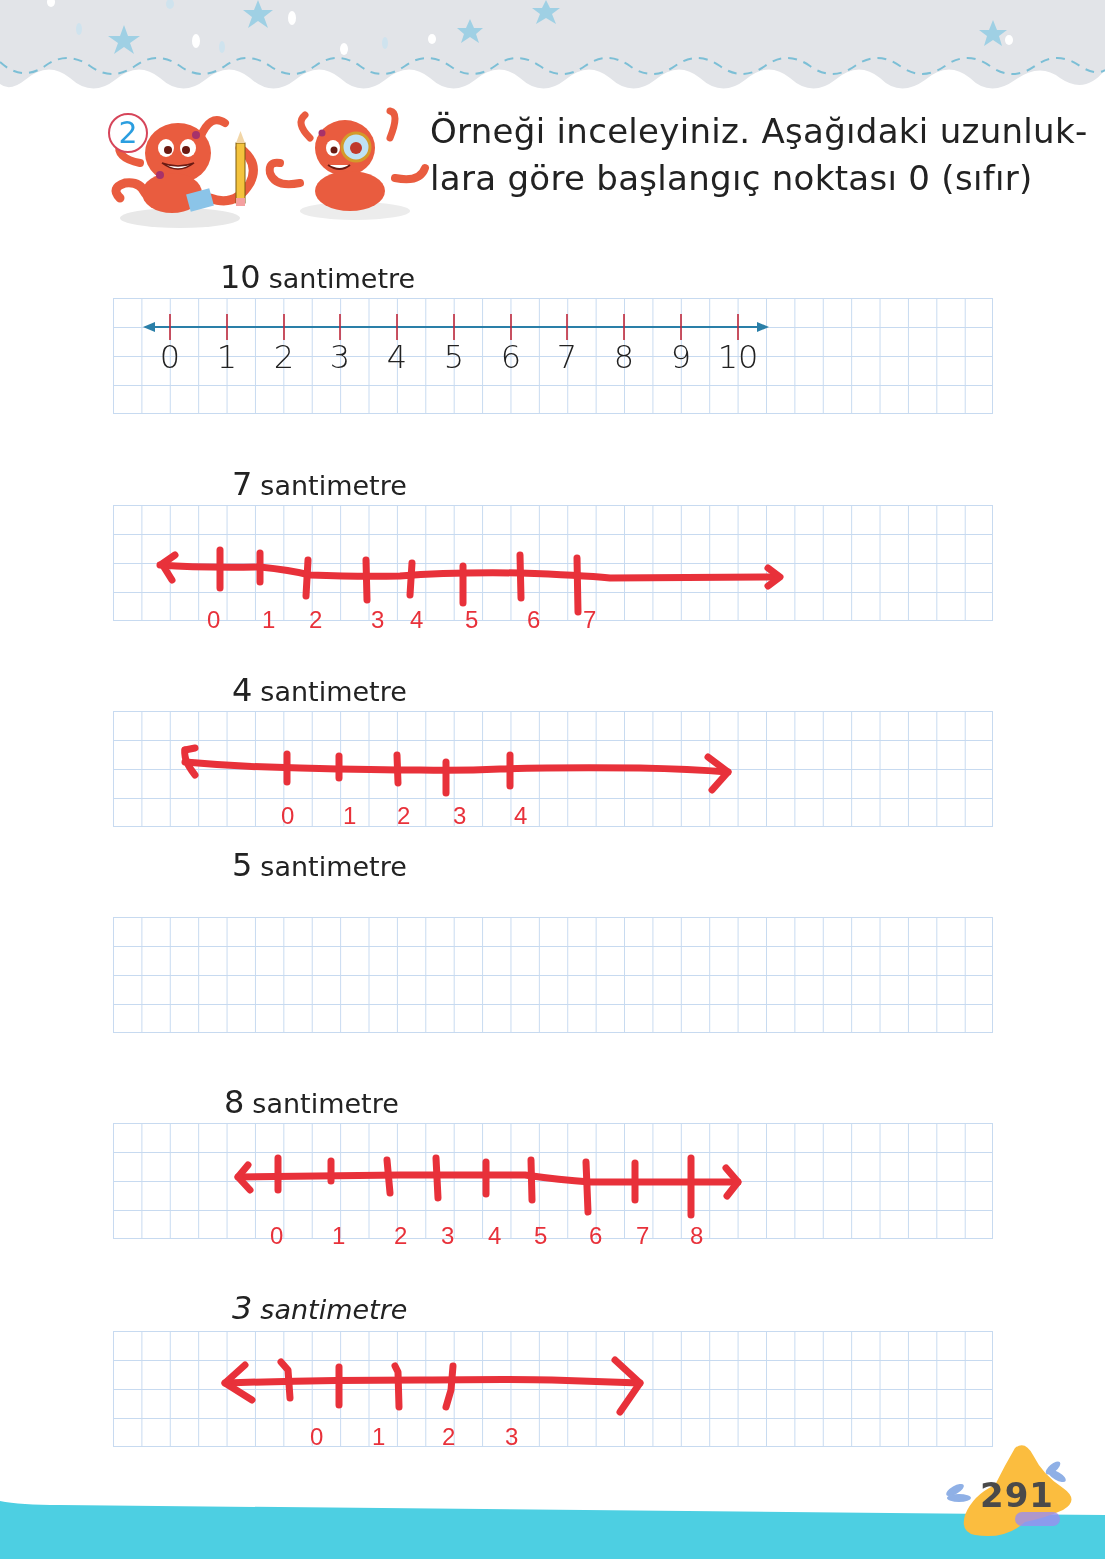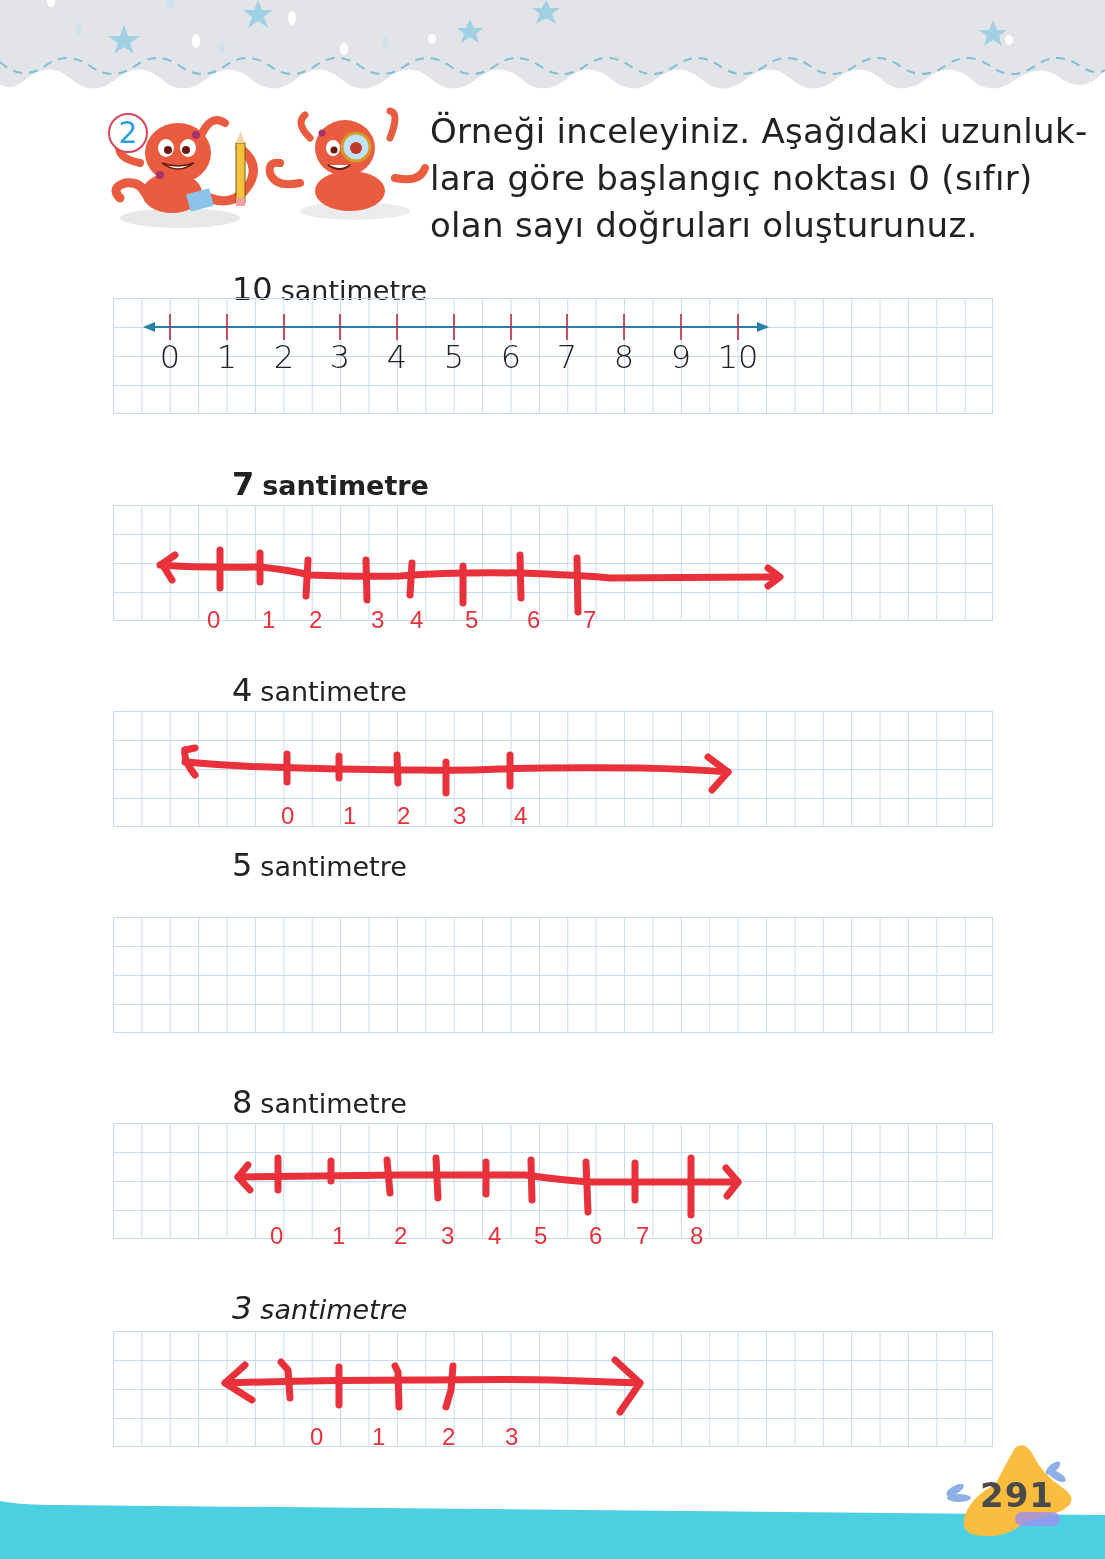--- a/index.html
+++ b/index.html
@@ -93,24 +93,23 @@
     <circle cx="256" cy="45" r="6" fill="#c0392b"></circle>
     <path d="M228,62 Q240,70 250,62" stroke="#6b1a12" stroke-width="2" fill="#fff"></path>
     <circle cx="222" cy="30" r="3.5" fill="#a7326a"></circle>
   </g>
 </svg>
 <div class="q-badge">2</div>
 
 <div class="instr">
   <div>Örneği inceleyiniz. Aşağıdaki uzunluk-</div>
   <div>lara göre başlangıç noktası 0 (sıfır)</div>
-  <div>olan sayı doğruları oluşturunuz.</div>
-</div>
-
-<div class="ex-label" style="left:232px;top:258px;margin-top:12px;">
+</div>
+
+<div class="ex-label" style="left:220px;top:258px;">
   <span class="num">10</span><span>santimetre</span>
 </div>
 <div class="grid" style="top:298px;"></div>
 <svg class="overlay" style="top:0;" width="1105" height="1559">
   <line x1="150" y1="327" x2="762" y2="327" stroke="#2a7fa8" stroke-width="2"></line>
   <polygon points="143,327 155,322 155,332" fill="#2a7fa8"></polygon>
   <polygon points="769,327 757,322 757,332" fill="#2a7fa8"></polygon>
   <g stroke="#c0283a" stroke-width="1.6">
     <line x1="170" y1="314" x2="170" y2="340"></line>
       <line x1="227" y1="314" x2="227" y2="340"></line>
@@ -130,21 +129,21 @@
 <div class="ex-num" style="left:284px;top:338px;">2</div>
 <div class="ex-num" style="left:340px;top:338px;">3</div>
 <div class="ex-num" style="left:397px;top:338px;">4</div>
 <div class="ex-num" style="left:454px;top:338px;">5</div>
 <div class="ex-num" style="left:511px;top:338px;">6</div>
 <div class="ex-num" style="left:567px;top:338px;">7</div>
 <div class="ex-num" style="left:624px;top:338px;">8</div>
 <div class="ex-num" style="left:681px;top:338px;">9</div>
 <div class="ex-num" style="left:738px;top:338px;">10</div>
 
-<div class="ex-label" style="left:232px;top:465px;font-weight:bold;">
+<div class="ex-label" style="left:232px;top:465px;">
   <span class="num">7</span><span>santimetre</span>
 </div>
 <div class="grid" style="top:505px;"></div>
 <svg class="overlay" width="1105" height="1559">
   <g stroke="#e8313a" stroke-width="7" fill="none" stroke-linecap="round" stroke-linejoin="round">
     <path d="M160,565 Q200,568 260,567 Q290,570 310,575 Q360,577 400,576 Q450,572 520,573 Q580,575 610,578 L778,577"></path>
     <path d="M175,555 L162,564 L172,580"></path>
     <path d="M768,568 L780,577 L768,586"></path>
     <line x1="220" y1="550" x2="220" y2="588"></line>
     <line x1="260" y1="553" x2="260" y2="582"></line>
@@ -186,21 +185,21 @@
 <div class="hw-num" style="left:343px;top:802px;">1</div>
 <div class="hw-num" style="left:397px;top:802px;">2</div>
 <div class="hw-num" style="left:453px;top:802px;">3</div>
 <div class="hw-num" style="left:514px;top:802px;">4</div>
 
 <div class="ex-label" style="left:232px;top:846px;">
   <span class="num">5</span><span>santimetre</span>
 </div>
 <div class="grid" style="top:917px;"></div>
 
-<div class="ex-label" style="left:232px;top:1083px;">
+<div class="ex-label" style="left:224px;top:1083px;">
   <span class="num">8</span><span>santimetre</span>
 </div>
 <div class="grid" style="top:1123px;"></div>
 <svg class="overlay" width="1105" height="1559">
   <g stroke="#e8313a" stroke-width="7" fill="none" stroke-linecap="round" stroke-linejoin="round">
     <path d="M238,1177 Q300,1176 400,1175 Q470,1175 525,1175 Q560,1180 590,1182 Q660,1182 738,1182"></path>
     <path d="M248,1165 L238,1177 L250,1190"></path>
     <path d="M726,1168 L738,1182 L727,1196"></path>
     <line x1="278" y1="1158" x2="278" y2="1190"></line>
     <line x1="331" y1="1161" x2="331" y2="1181"></line>

